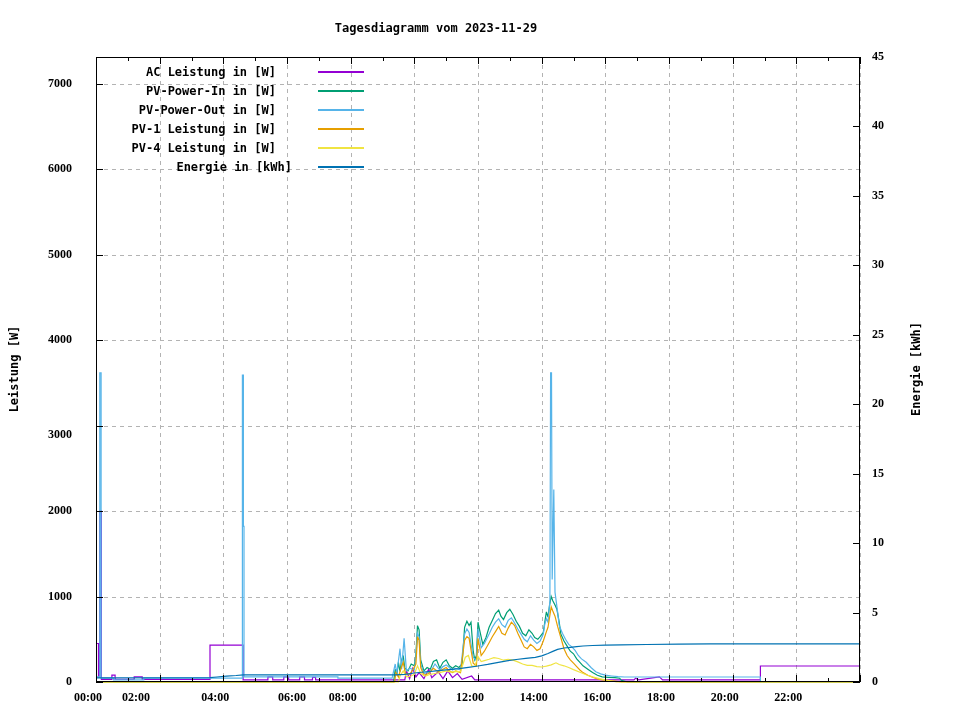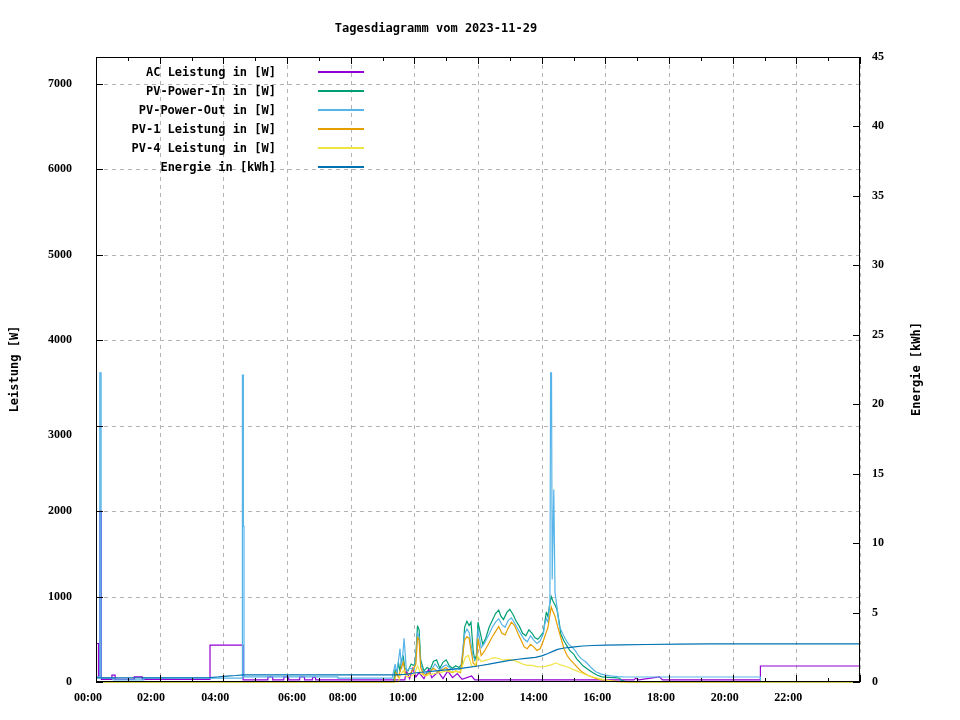--- a/index.html
+++ b/index.html
@@ -137,39 +137,39 @@
       <div class="abs ticklab rtick" style="top: 605.556px;">5</div>
       <div class="abs ticklab rtick" style="top: 536.111px;">10</div>
       <div class="abs ticklab rtick" style="top: 466.667px;">15</div>
       <div class="abs ticklab rtick" style="top: 397.222px;">20</div>
       <div class="abs ticklab rtick" style="top: 327.778px;">25</div>
       <div class="abs ticklab rtick" style="top: 258.333px;">30</div>
       <div class="abs ticklab rtick" style="top: 188.889px;">35</div>
       <div class="abs ticklab rtick" style="top: 119.444px;">40</div>
       <div class="abs ticklab rtick" style="top: 50px;">45</div>
       <div class="abs ticklab xtick" style="left: 58px;">00:00</div>
-      <div class="abs ticklab xtick" style="left: 121px; text-align: center;">02:00</div>
+      <div class="abs ticklab xtick" style="left: 106px; text-align: center;">02:00</div>
       <div class="abs ticklab xtick" style="left: 185.333px;">04:00</div>
       <div class="abs ticklab xtick" style="left: 262px;">06:00</div>
       <div class="abs ticklab xtick" style="left: 312.667px;">08:00</div>
-      <div class="abs ticklab xtick" style="left: 373px;">10:00</div>
+      <div class="abs ticklab xtick" style="left: 387px;">10:00</div>
       <div class="abs ticklab xtick" style="left: 440px;">12:00</div>
       <div class="abs ticklab xtick" style="left: 503.667px;">14:00</div>
       <div class="abs ticklab xtick" style="left: 567.333px;">16:00</div>
       <div class="abs ticklab xtick" style="left: 631px;">18:00</div>
       <div class="abs ticklab xtick" style="left: 694.667px;">20:00</div>
       <div class="abs ticklab xtick" style="left: 758.333px;">22:00</div>
     </div>
   <div id="legend">
       <div class="abs leg-label" style="top: 65px;">AC Leistung in [W]</div>
       <div class="abs leg-line" style="top: 71px; background: rgb(148, 0, 211);"></div>
       <div class="abs leg-label" style="top: 84px;">PV-Power-In in [W]</div>
       <div class="abs leg-line" style="top: 90px; background: rgb(0, 158, 115);"></div>
       <div class="abs leg-label" style="top: 103px;">PV-Power-Out in [W]</div>
       <div class="abs leg-line" style="top: 109px; background: rgb(86, 180, 233);"></div>
       <div class="abs leg-label" style="top: 122px;">PV-1 Leistung in [W]</div>
       <div class="abs leg-line" style="top: 128px; background: rgb(230, 159, 0);"></div>
       <div class="abs leg-label" style="top: 141px;">PV-4 Leistung in [W]</div>
       <div class="abs leg-line" style="top: 147px; background: rgb(240, 228, 66);"></div>
-      <div class="abs leg-label" style="top: 160px;">Energie in [kWh]</div>
+      <div class="abs leg-label" style="top: 160px; margin-left: 16px;">Energie in [kWh]</div>
       <div class="abs leg-line" style="top: 166px; background: rgb(0, 114, 178);"></div>
     </div>
 </div>
 
 </body></html>

